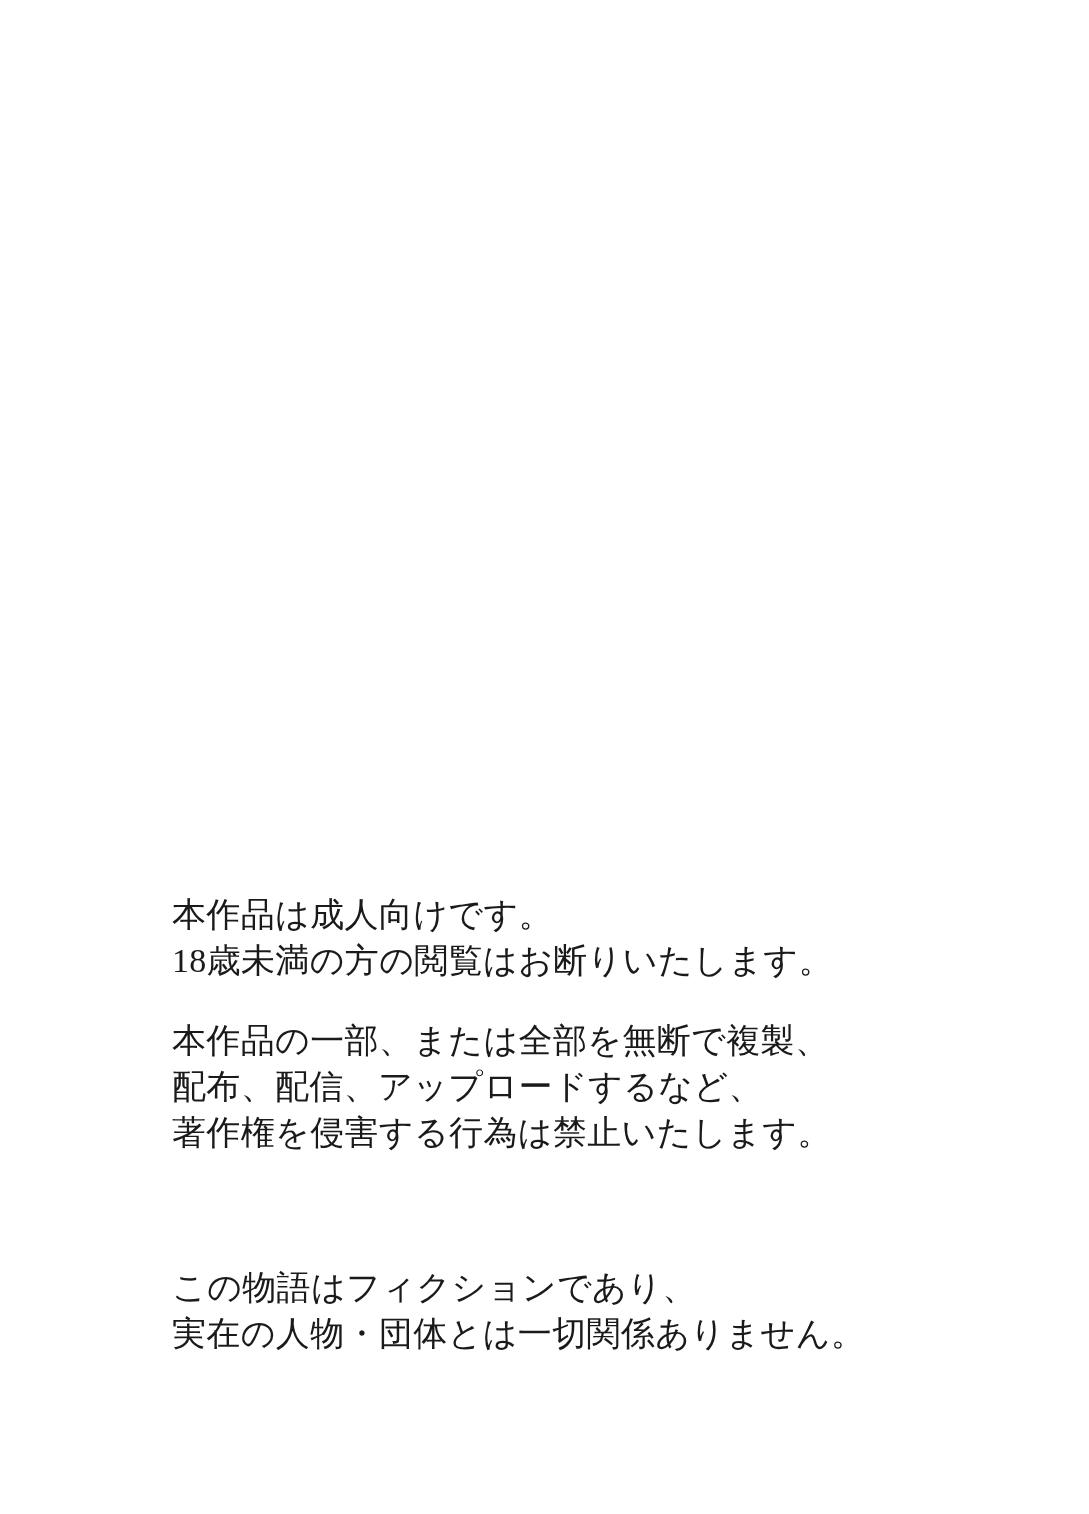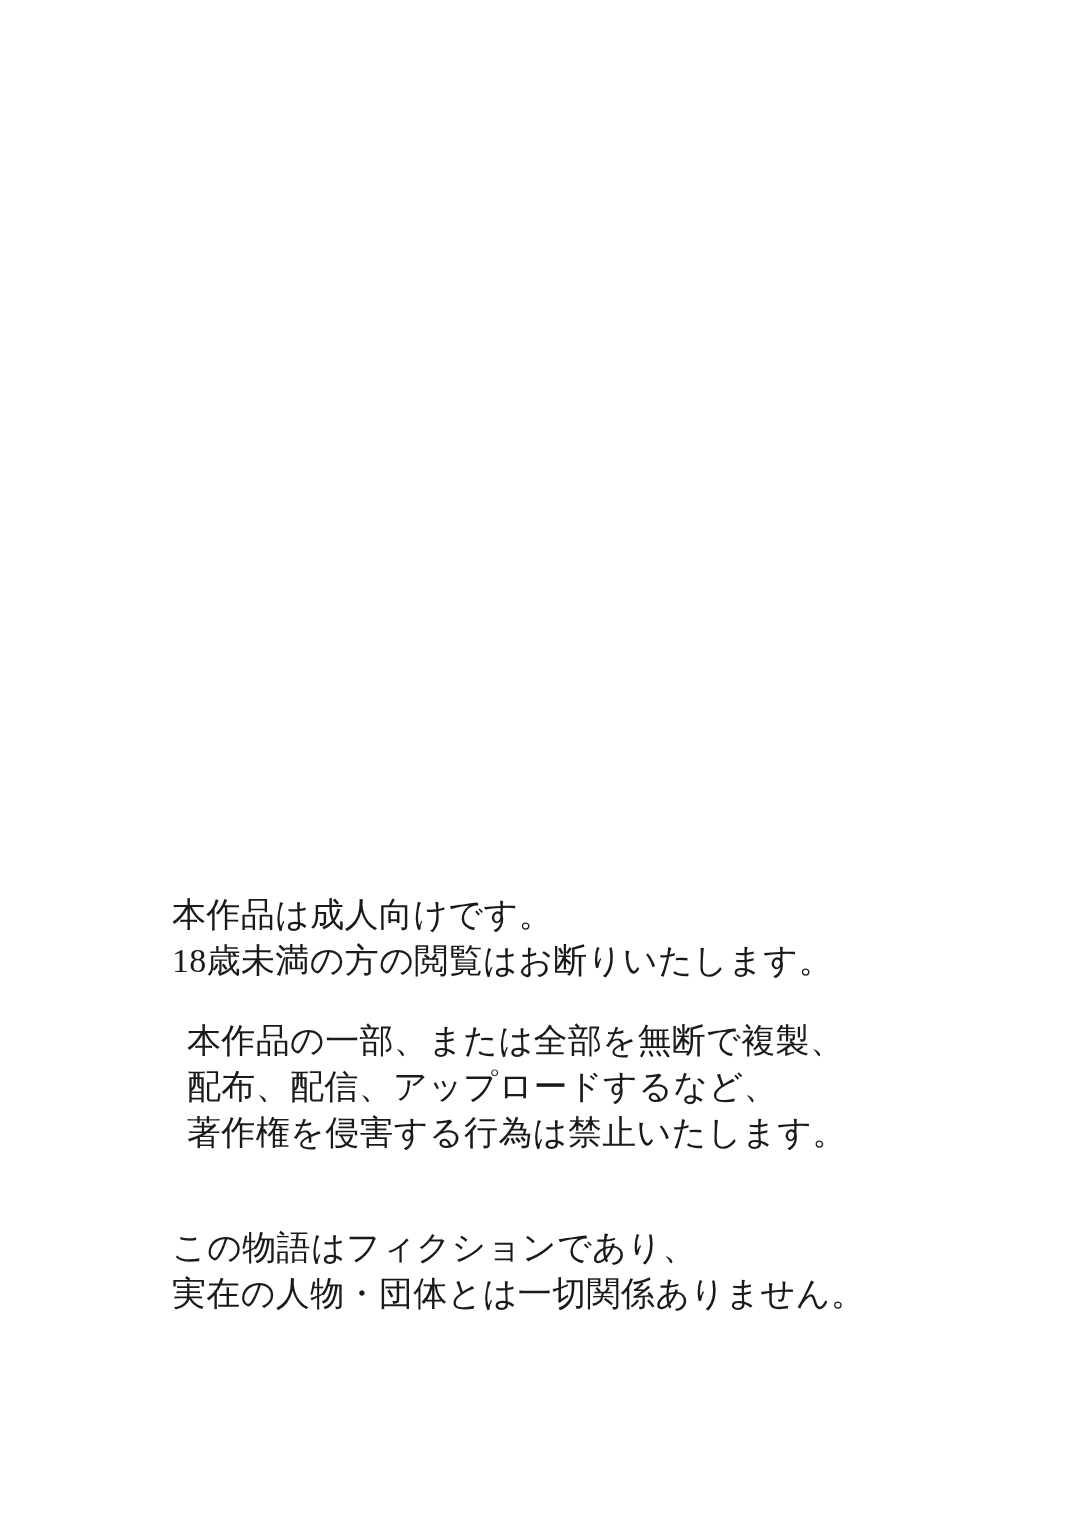--- a/index.html
+++ b/index.html
@@ -22,22 +22,22 @@
     width: 860px;
     color: #1a1a1a;
     font-family: "Liberation Serif", "DejaVu Serif", serif;
   }
   .para {
     font-size: 34px;
     line-height: 1.35;
     letter-spacing: 0.01em;
     white-space: pre-wrap;
   }
-  .para.gap-1 { margin-top: 34px; margin-left: 15px; }
-  .para.gap-2 { margin-top: 70px; }
+  .para.gap-1 { margin-top: 34px; }
+  .para.gap-2 { margin-top: 110px; }
   .copyright {
     margin-top: 40px;
     font-size: 34px;
     line-height: 1.3;
     font-family: "Liberation Serif", "DejaVu Serif", serif;
     letter-spacing: 0.01em;
   }
 </style>
 </head>
 <body>

